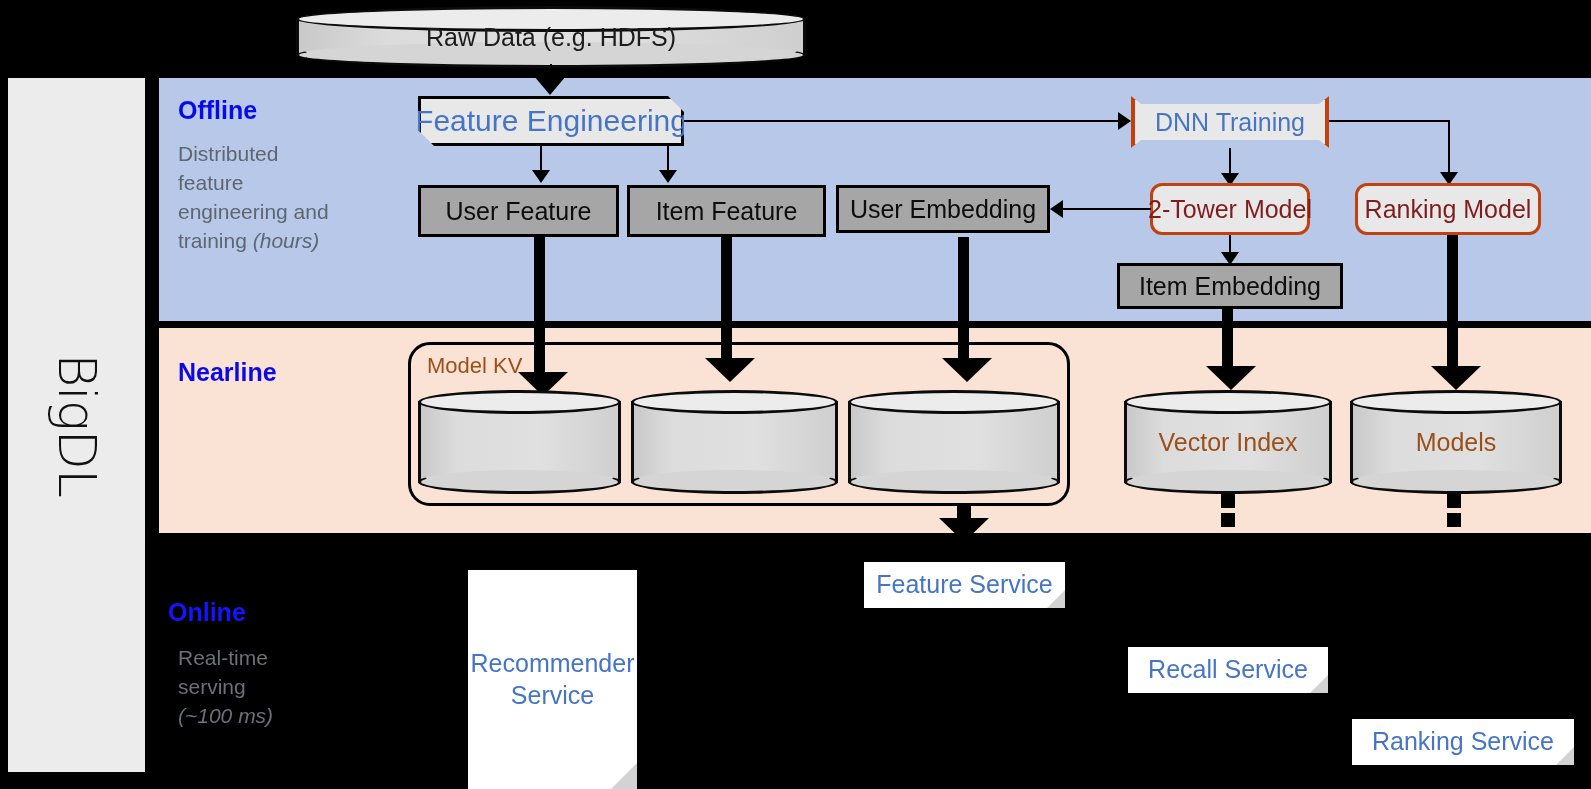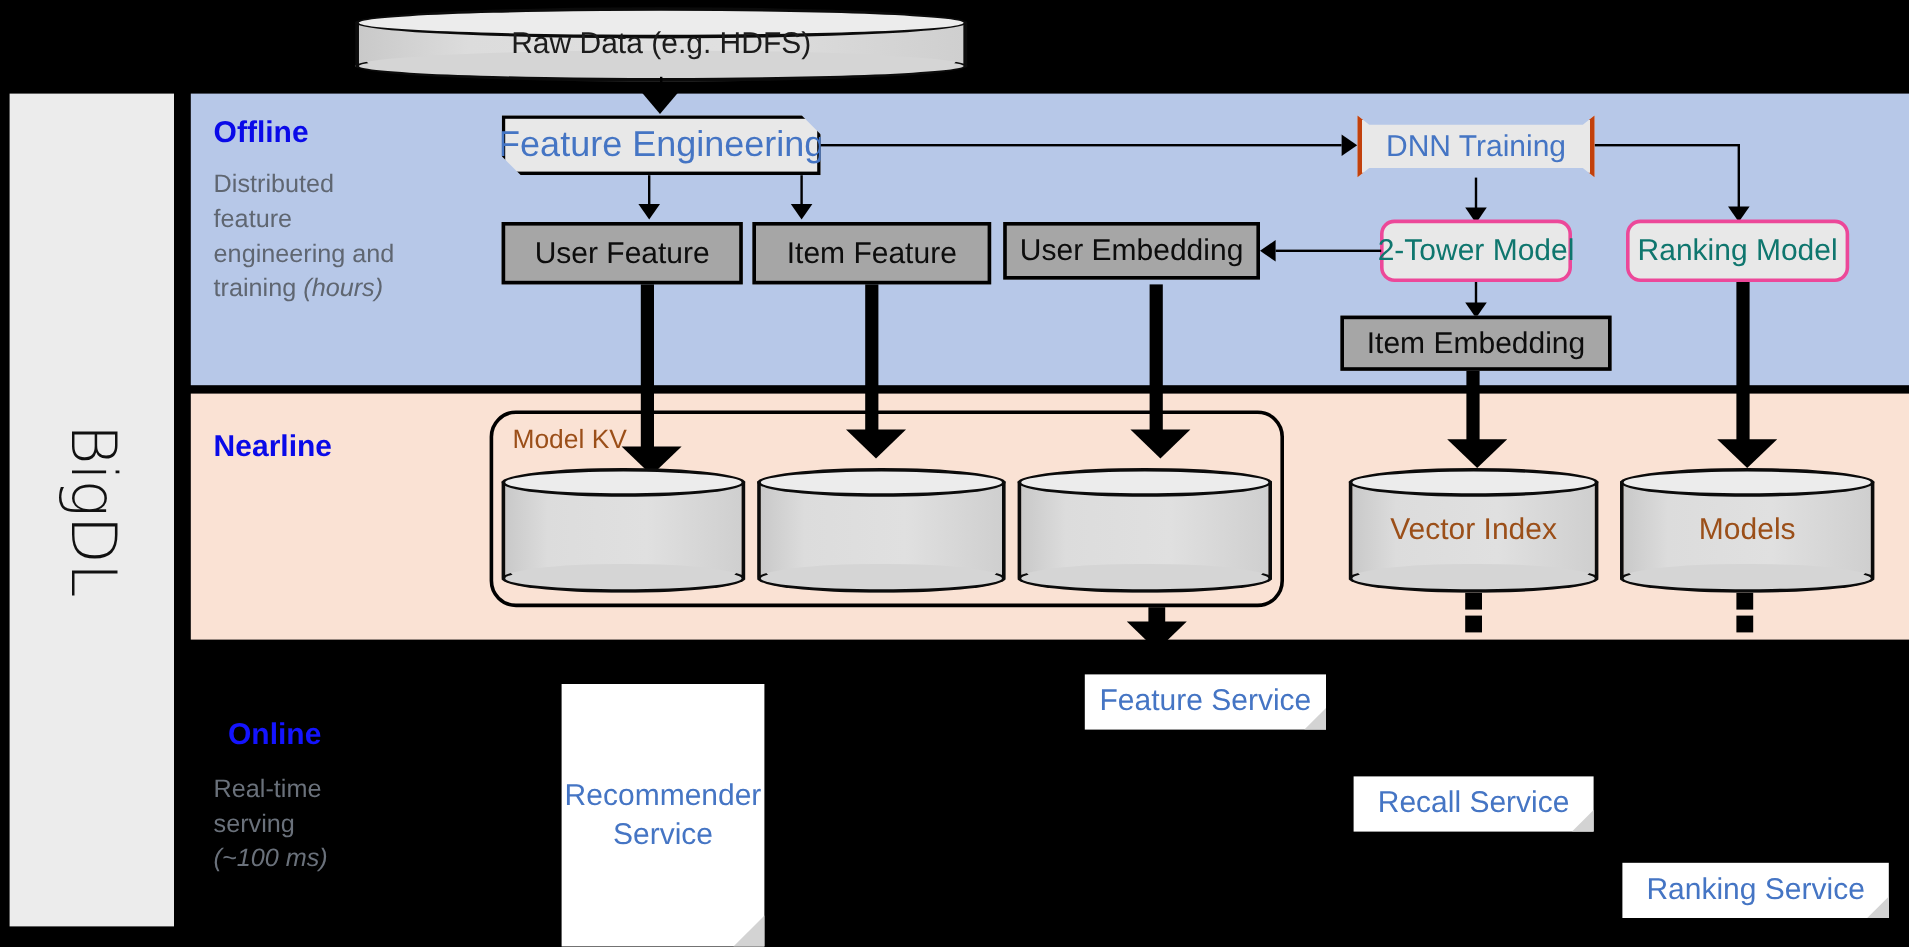--- a/index.html
+++ b/index.html
@@ -94,23 +94,23 @@
     border: 4px solid #c2410c;
     color: #4575c4;
     font-size: 25px;
     clip-path: polygon(
        0 0, 10px 8px, calc(100% - 10px) 8px, 100% 0,
        100% 100%, calc(100% - 10px) calc(100% - 8px), 10px calc(100% - 8px), 0 100%);
   }
   
   .round-box {
     background: #e8e8e8;
-    border: 3px solid #ec4899;
+    border: 3px solid #c2410c;
     border-radius: 12px;
-    color: #0f766e;
+    color: #7f1d1d;
     font-size: 25px;
   }
 
   
   .cyl {
     position: absolute;
   }
   .cyl .body {
     position: absolute;
     left: 0; right: 0;
@@ -236,21 +236,21 @@
   <div class="band-title" style="left:178px; top:96px;">Offline</div>
   <div class="band-sub" style="left:178px; top:140px;">
     <span>Distributed</span><br>
     <span>feature</span><br>
     <span>engineering and</span><br>
     <span>training </span><span class="ital">(hours)</span>
   </div>
 
   <div class="band-title" style="left:178px; top:358px;">Nearline</div>
 
-  <div class="band-title" style="left:190px; top:598px; color:#1414ff;">Online</div>
+  <div class="band-title" style="left:168px; top:598px; color:#1414ff;">Online</div>
   <div class="band-sub" style="left:178px; top:644px; color:#6a717b;">
     <span>Real-time</span><br>
     <span>serving</span><br>
     <span class="ital">(~100 ms)</span>
   </div>
 
   <div class="cyl cyl-flat" style="left:296px; top:6px; width:510px; height:62px;">
     <div class="body"></div>
     <div class="bot"></div>
     <div class="top"></div>
@@ -372,21 +372,21 @@
   <div class="stub" style="left:1447px; top:513px;"></div>
 
   <div class="page tall" style="left:468px; top:570px; width:169px; height:219px;">
     <span>
       <span>Recommender</span><br>
       <span>Service</span>
     </span>
     <span class="fold"></span>
   </div>
 
-  <div class="page" style="left:864px; top:562px; width:201px; height:46px;margin-left:40px;">
+  <div class="page" style="left:864px; top:562px; width:201px; height:46px;">
     <span>Feature Service</span>
     <span class="fold"></span>
   </div>
 
   <div class="page" style="left:1128px; top:647px; width:200px; height:46px;">
     <span>Recall Service</span>
     <span class="fold"></span>
   </div>
 
   <div class="page" style="left:1352px; top:719px; width:222px; height:46px;">

